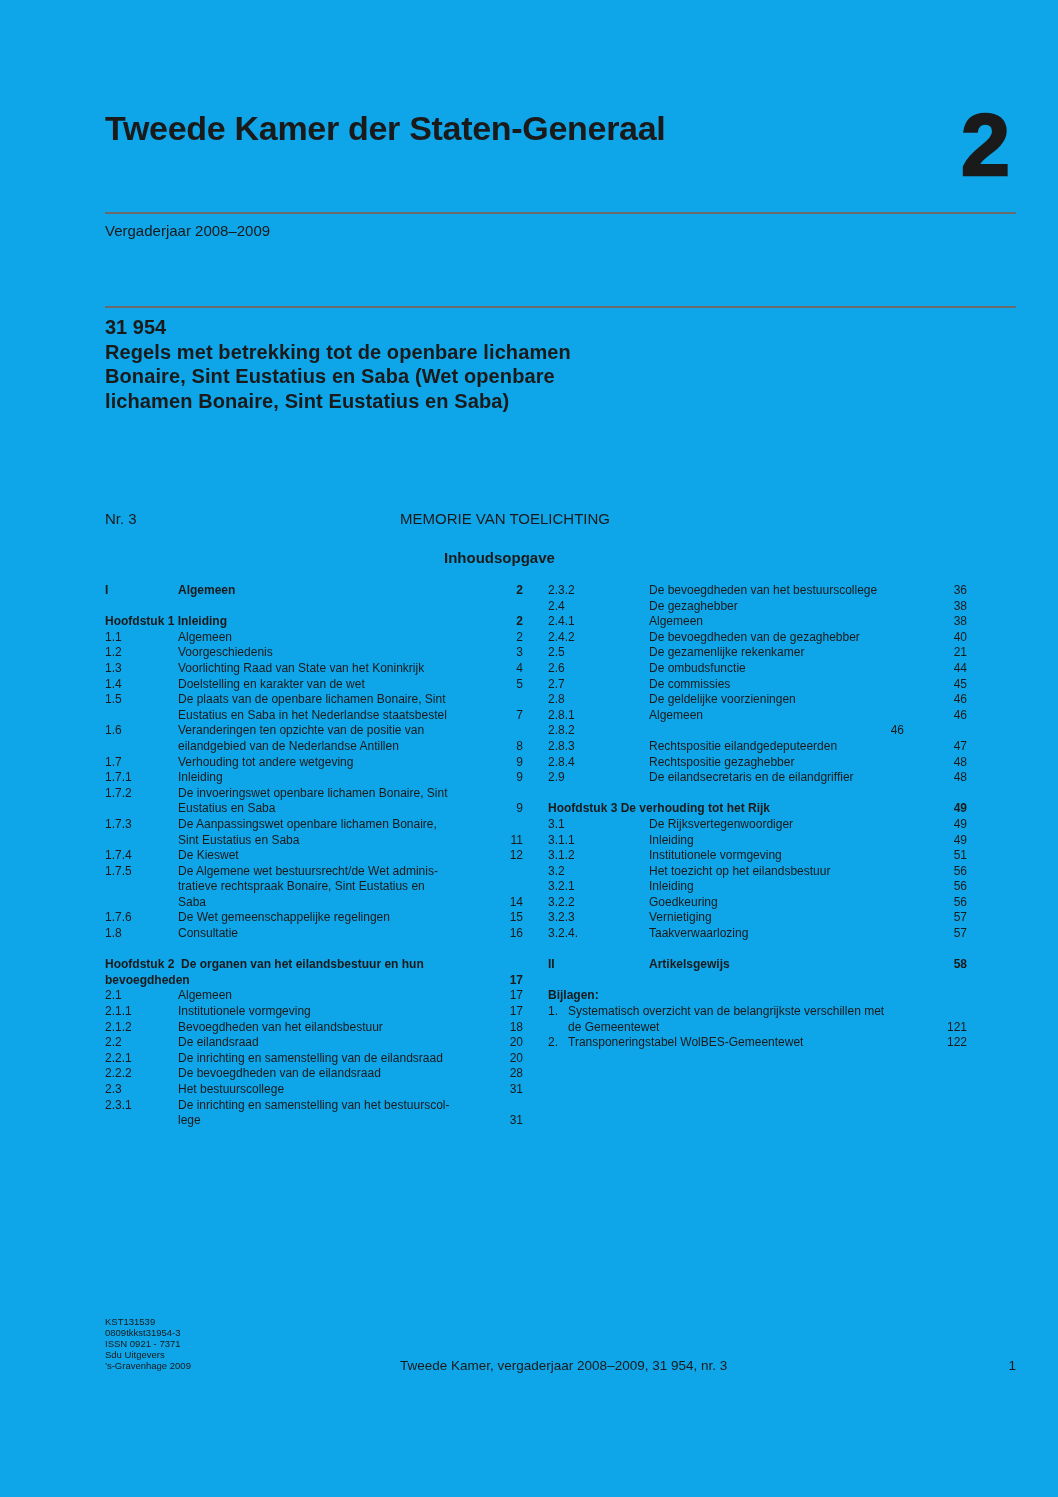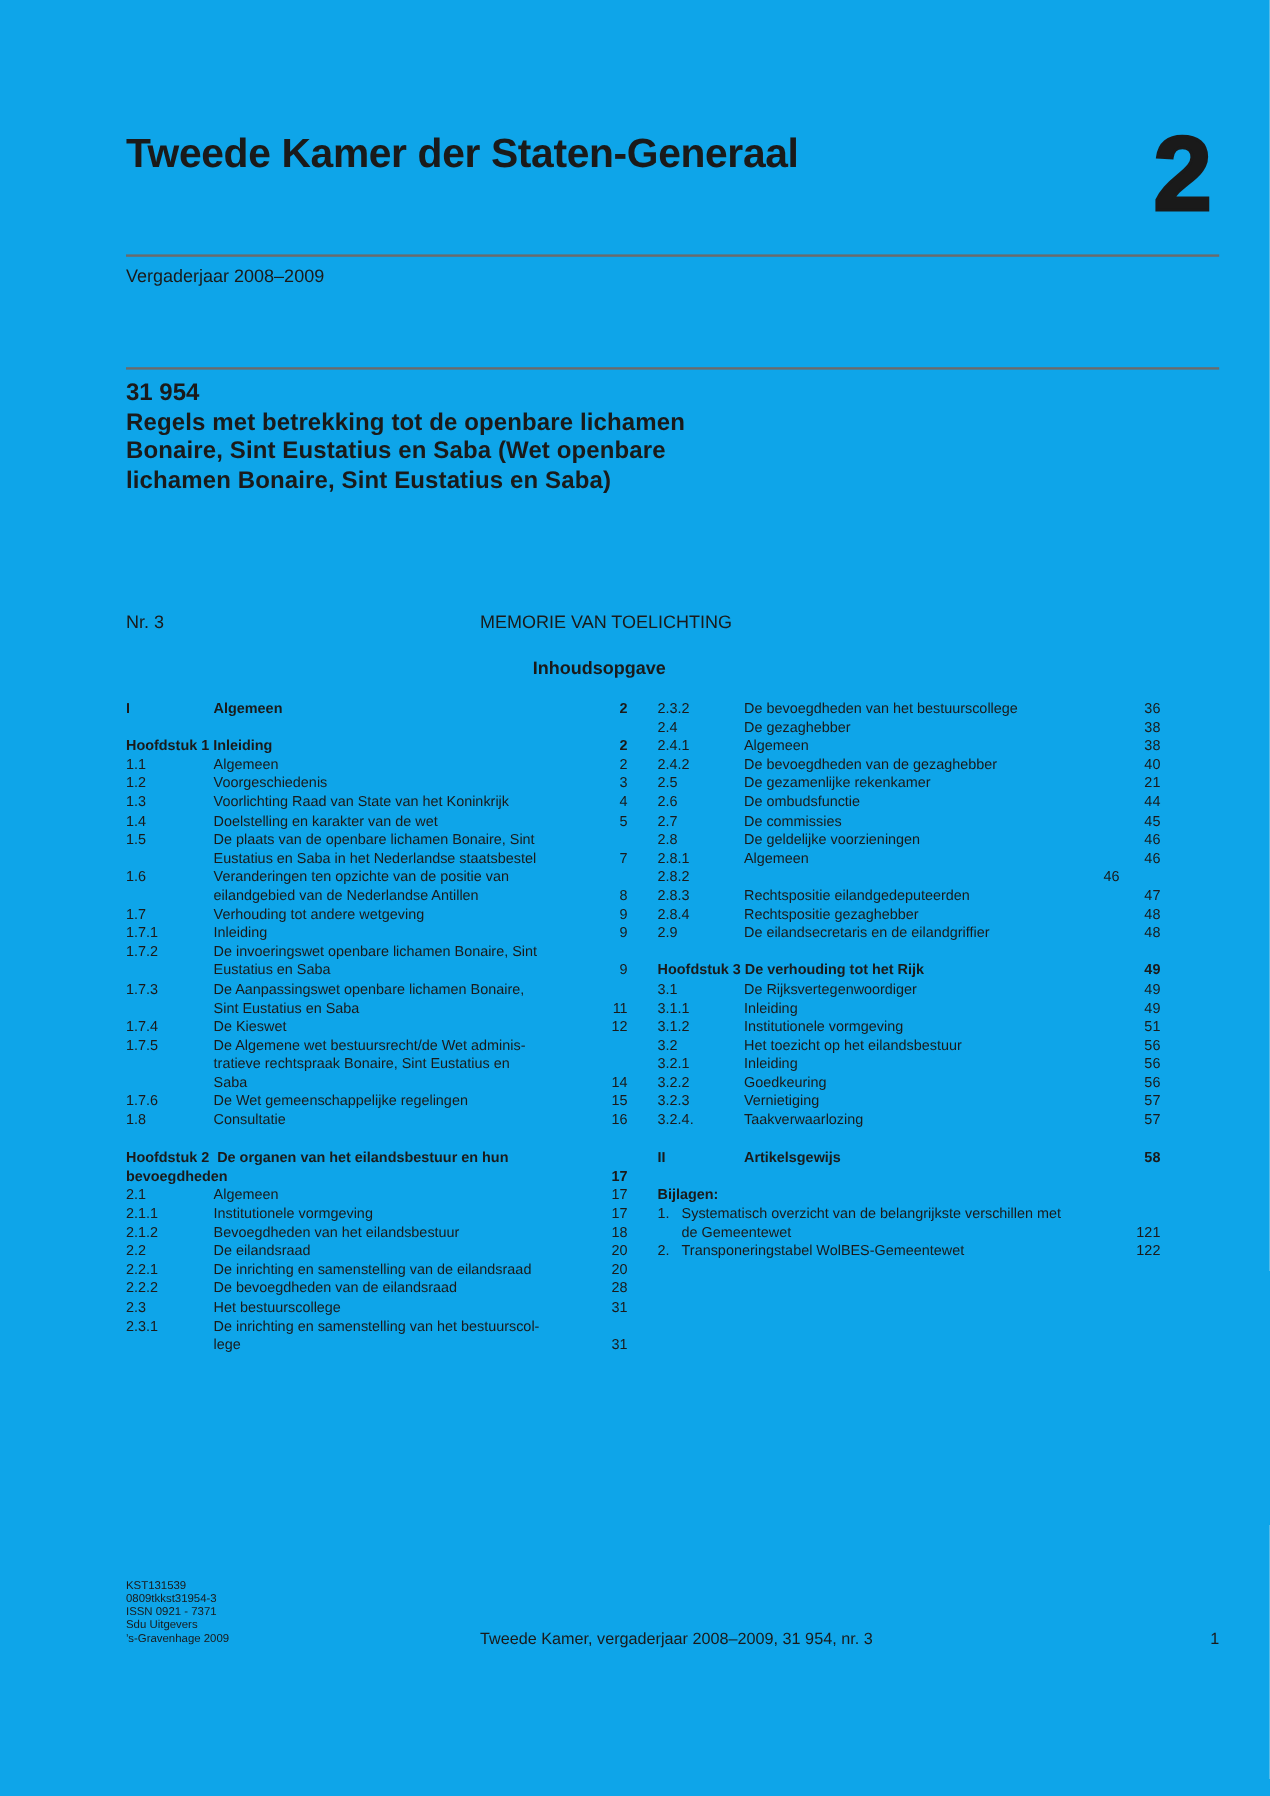--- a/index.html
+++ b/index.html
@@ -41,21 +41,21 @@
   .nr-num{width:295px;flex:none;}
   .toc-heading{left:400px;top:549px;font-size:15px;font-weight:bold;margin-left:44px;}
 
   
   .toc{left:105px;top:583px;width:863px;}
   .toc-col{position:absolute;top:0;font-size:12px;}
   .toc-col-left{left:0;width:418px;}
   .toc-col-right{left:443px;width:419px;}
   .toc-row{display:grid;line-height:15.6px;}
   .toc-col-left  .toc-row.entry{grid-template-columns:73px 1fr 34px;}
-  .toc-col-right .toc-row.entry{grid-template-columns:72px 1fr 34px;}
+  .toc-col-right .toc-row.entry{grid-template-columns:72px 1fr 34px;gap:29px;}
   .toc-row.chapter{grid-template-columns:1fr 34px;gap:34px;}
   .toc-row.heading{grid-template-columns:1fr;}
   .toc-row.bijlage{grid-template-columns:20px 1fr 34px;}
   .toc-row .n{align-self:start;}
   .toc-row .t{white-space:pre;}
   .toc-row .p{text-align:right;align-self:end;}
   .toc-row.gap{margin-top:15.6px;}
   .toc-row.bold,.toc-row.chapter,.toc-row.heading{font-weight:bold;}
 
   

